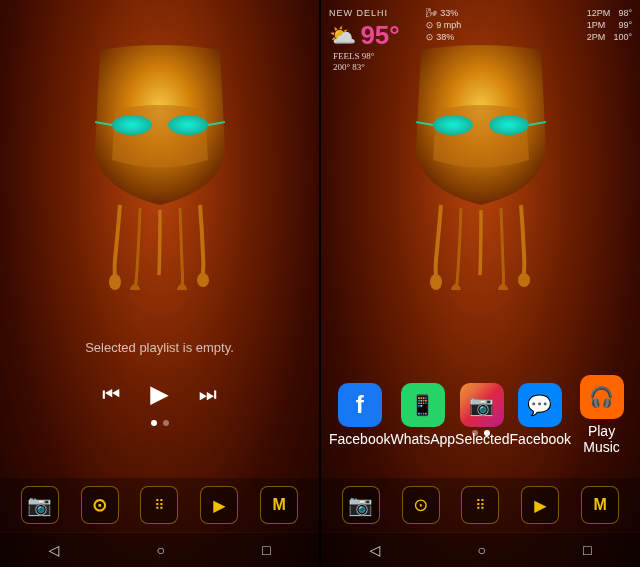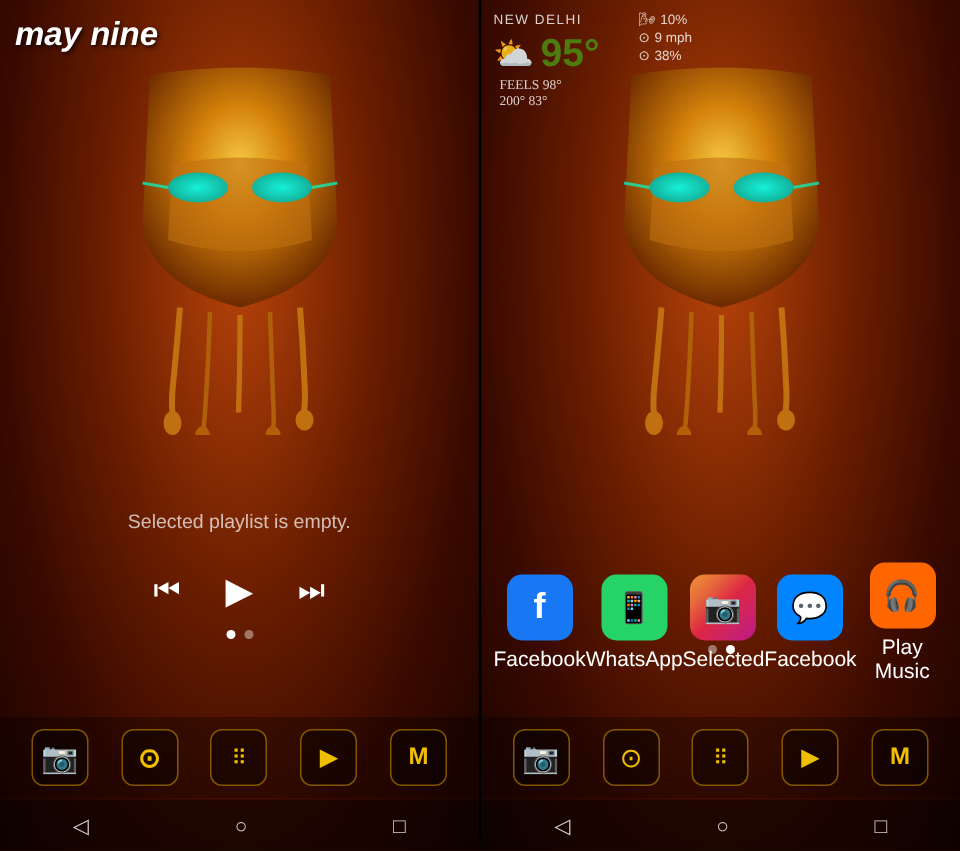--- a/index.html
+++ b/index.html
@@ -192,21 +192,21 @@
       gap: 4px;
       margin-top: 2px;
     }
 
     .weather-cloud-icon {
       font-size: 22px;
       color: rgba(255,255,255,0.9);
     }
 
     .weather-temp-big {
-      color: #4d7c0f;
+      color: #ec4899;
       font-size: 26px;
       font-weight: bold;
     }
 
     .weather-details {
       display: flex;
       flex-direction: column;
       margin-left: 4px;
       gap: 1px;
       font-family: Liberation Serif, serif;
@@ -325,21 +325,20 @@
       <path d="M140 175 Q142 200 143 225 Q144 240 142 248" stroke="#c07010" stroke-width="4" fill="none"></path>
 
       <ellipse cx="55" cy="252" rx="6" ry="8" fill="#c07010"></ellipse>
       <ellipse cx="75" cy="261" rx="5" ry="7" fill="#b06008"></ellipse>
       <ellipse cx="122" cy="260" rx="5" ry="6" fill="#b06008"></ellipse>
       <ellipse cx="143" cy="250" rx="6" ry="7" fill="#c07010"></ellipse>
     </svg>
   </div>
 
   <div class="time-display">
-    <div>may nine</div>
   </div>
 
   <div class="playlist-empty">Selected playlist is empty.</div>
 
   <div class="music-controls">
     <span class="ctrl-btn">⏮</span>
     <span class="ctrl-btn play-btn">▶</span>
     <span class="ctrl-btn">⏭</span>
   </div>
 
@@ -407,29 +406,43 @@
         <span class="weather-temp-big">95°</span>
       </div>
       <div class="weather-details">
         <span class="weather-detail-row">FEELS 98°</span>
         <span class="weather-detail-row">200° 83°</span>
       </div>
     </div>
     <div style="display:flex;flex-direction:column;gap:2px;margin-left:4px;">
       <div class="weather-detail-row">
         <span>🌬</span>
-        <span>10%</span>
+        <span>33%</span>
       </div>
       <div class="weather-detail-row">
         <span>⊙</span>
         <span>9 mph</span>
       </div>
       <div class="weather-detail-row">
         <span>⊙</span>
         <span>38%</span>
+      </div>
+    </div>
+    <div class="weather-right-col">
+      <div class="weather-forecast-row">
+        <span>12PM</span>
+          <span>98°</span>
+      </div>
+      <div class="weather-forecast-row">
+        <span>1PM</span>
+          <span>99°</span>
+      </div>
+      <div class="weather-forecast-row">
+        <span>2PM</span>
+          <span>100°</span>
       </div>
     </div>
   </div>
 
   <div class="app-grid">
     <div class="app-item">
       <div class="app-icon-circle fb-icon" style="color:white;font-weight:bold;font-size:24px;">f</div>
       <span class="app-label">Facebook</span>
     </div>
     <div class="app-item">

